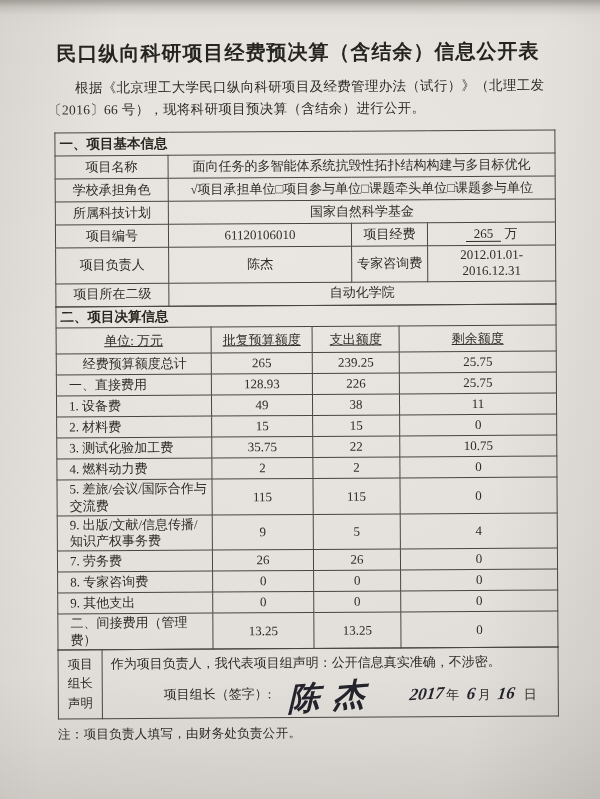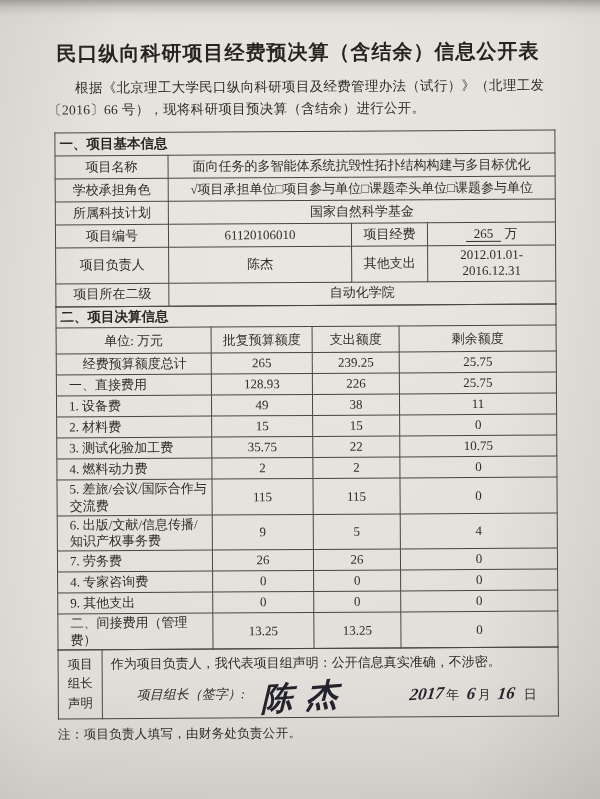--- a/index.html
+++ b/index.html
@@ -35,32 +35,32 @@
   }
   .tables { position: absolute; top: 131px; left: 56px; width: 500px; }
   table { border-collapse: collapse; table-layout: fixed; width: 500px; font-size: 13px; line-height: 1.25; color: #2e2c27; }
   td, th { border: 1px solid #49463f; padding: 1px 3px; text-align: center; font-weight: normal; vertical-align: middle; overflow: hidden; }
   .sec-row td {
     text-align: left; font-family: "Liberation Sans", "DejaVu Sans", sans-serif;
     font-weight: bold; font-size: 13.5px; padding: 2px 4px; height: 22px; color: #28261f;
   }
   .t1 td { height: 23px; }
   .t2 { margin-top: -1px; }
-  .t2 th { height: 26px; }
+  .t2 th { height: 26px; text-decoration: underline; }
   .t2 td { height: 21px; }
   .t2 td.item { text-align: left; padding-left: 12px; }
   .t2 tr.total td.item { padding-left: 26px; }
   .uline { display: inline-block; border-bottom: 1.2px solid #2e2c27; padding: 0 8px; line-height: 1.15; }
   .decl { margin-top: -1px; }
   .decl td { height: 68px; }
   .decl .dlabel { font-size: 12.5px; line-height: 1.55; padding: 4px 0; }
   .decl .dbody { text-align: left; padding: 4px 6px 2px 8px; vertical-align: top; }
   .statement { font-size: 13px; margin-top: 2px; }
   .sign-row { display: flex; align-items: center; margin-top: 2px; height: 42px; }
-  .sign-label { margin-left: 26px; font-size: 13px; white-space: nowrap; font-style: italic; }
+  .sign-label { margin-left: 53px; font-size: 13px; white-space: nowrap; }
   .signature {
     margin-left: 16px; font-size: 32px; font-weight: bold; font-style: italic;
     letter-spacing: 13px; color: #24232c; white-space: nowrap;
     transform: rotate(-4deg) skewX(-4deg); position: relative; top: 2px;
   }
   .date { margin-left: auto; margin-right: 8px; display: flex; align-items: baseline; white-space: nowrap; }
   .hand {
     font-style: italic; font-weight: 600; font-size: 17px; color: #24232c;
     display: inline-block; transform: skewX(-10deg) rotate(-3deg);
   }
@@ -106,21 +106,21 @@
             </tr>
             <tr>
               <td>项目编号</td>
               <td>61120106010</td>
               <td>项目经费</td>
               <td><span class="uline">265</span> 万</td>
             </tr>
             <tr>
               <td>项目负责人</td>
               <td>陈杰</td>
-              <td>其他支出</td>
+              <td>专家咨询费</td>
               <td>2012.01.01- 2016.12.31</td>
             </tr>
             <tr>
               <td>项目所在二级</td>
               <td colspan="3">自动化学院</td>
             </tr>
           </tbody>
       </table>
 
       <table class="t2">
@@ -176,33 +176,33 @@
               <td>2</td>
               <td>0</td>
             </tr>
             <tr>
               <td class="item">5. 差旅/会议/国际合作与交流费</td>
               <td>115</td>
               <td>115</td>
               <td>0</td>
             </tr>
             <tr>
-              <td class="item">6. 出版/文献/信息传播/知识产权事务费</td>
+              <td class="item">9. 出版/文献/信息传播/知识产权事务费</td>
               <td>9</td>
               <td>5</td>
               <td>4</td>
             </tr>
             <tr>
               <td class="item">7. 劳务费</td>
               <td>26</td>
               <td>26</td>
               <td>0</td>
             </tr>
             <tr>
-              <td class="item">4. 专家咨询费</td>
+              <td class="item">8. 专家咨询费</td>
               <td>0</td>
               <td>0</td>
               <td>0</td>
             </tr>
             <tr>
               <td class="item">9. 其他支出</td>
               <td>0</td>
               <td>0</td>
               <td>0</td>
             </tr>

